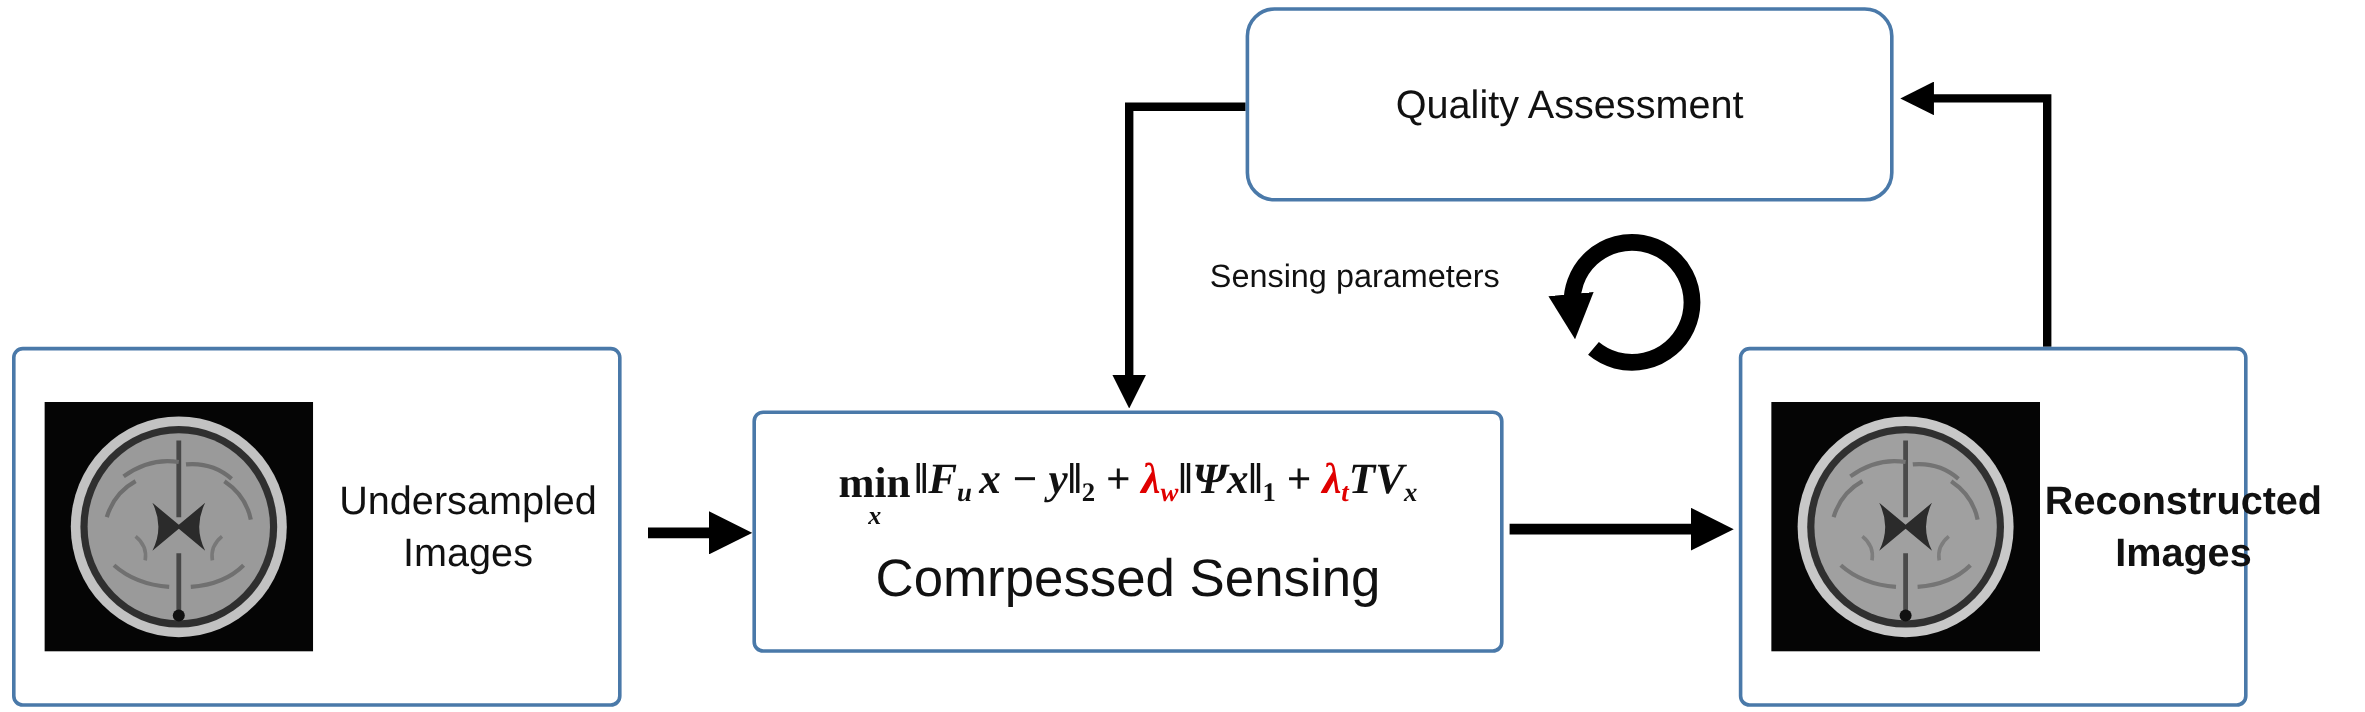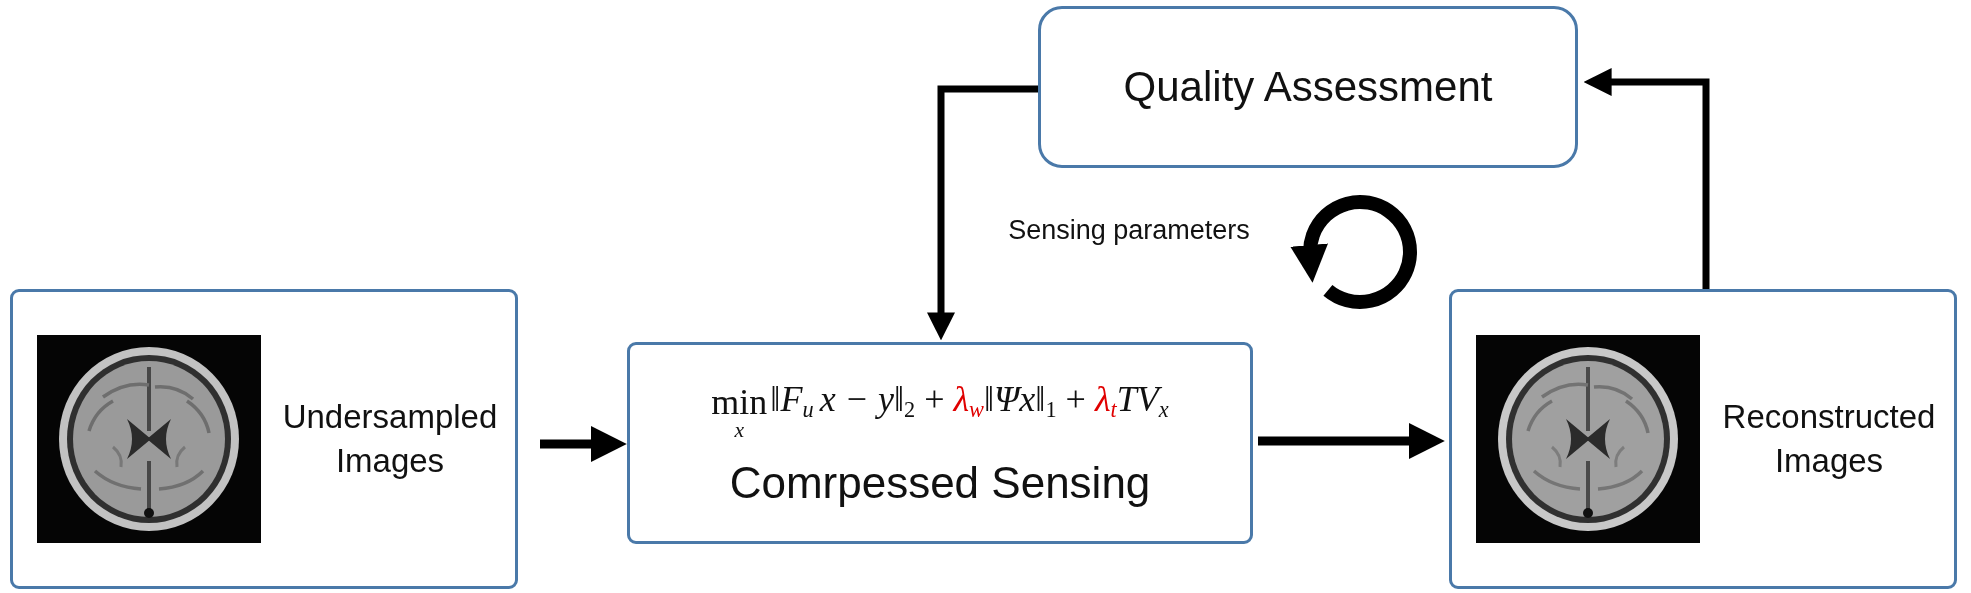--- a/index.html
+++ b/index.html
@@ -10,36 +10,36 @@
   }
   .arrows { position: absolute; left: 0; top: 0; width: 1971px; height: 593px; }
 
   .box {
     position: absolute; background: #ffffff;
     border: 3.5px solid #4a79a9; border-radius: 9px; box-sizing: border-box;
   }
   .qa-box {
     left: 1038px; top: 6px; width: 540px; height: 162px; border-radius: 24px;
     display: flex; flex-direction: column; align-items: center; justify-content: center;
-    font-size: 42px; line-height: 1.32;
+    font-size: 33px; line-height: 1.32;
   }
   .left-box  { left: 10px;   top: 289px; width: 508px; height: 300px; display: flex; align-items: center; padding-left: 24px; gap: 4px; }
-  .right-box { left: 1449px; top: 289px; width: 508px; height: 300px; display: flex; align-items: center; padding-left: 24px; gap: 4px; }
+  .right-box { left: 1449px; top: 289px; width: 424px; height: 300px; display: flex; align-items: center; padding-left: 24px; gap: 4px; font-weight: bold; }
   .side-label { flex: 1; text-align: center; font-size: 33px; line-height: 1.32; }
   .brain { width: 224px; height: 208px; flex: 0 0 auto; display: block; }
 
   .center-box {
     left: 627px; top: 342px; width: 626px; height: 202px;
     display: flex; flex-direction: column; align-items: center; justify-content: center; gap: 16px;
   }
   .cs-label { font-size: 44px; }
 
   .formula {
     font-family: "Liberation Serif", "DejaVu Serif", serif;
-    font-size: 36px; white-space: nowrap; padding: 0 10px;
+    font-size: 36px; white-space: nowrap; padding: 0 10px; font-weight: bold;
   }
   .it { font-style: italic; }
   .sb { font-size: 0.62em; font-style: italic; vertical-align: -0.28em; }
   .up { font-style: normal; }
   .red { color: #e00000; }
   .plus { font-style: normal; margin: 0 9px; }
   .gapl { margin-left: 6px; }
   .minblock { display: inline-block; text-align: center; vertical-align: -0.72em; line-height: 1; margin-right: 3px; }
   .minblock .m  { display: block; line-height: 1; font-style: normal; }
   .minblock .ms { display: block; line-height: 1; font-size: 0.6em; font-style: italic; }

